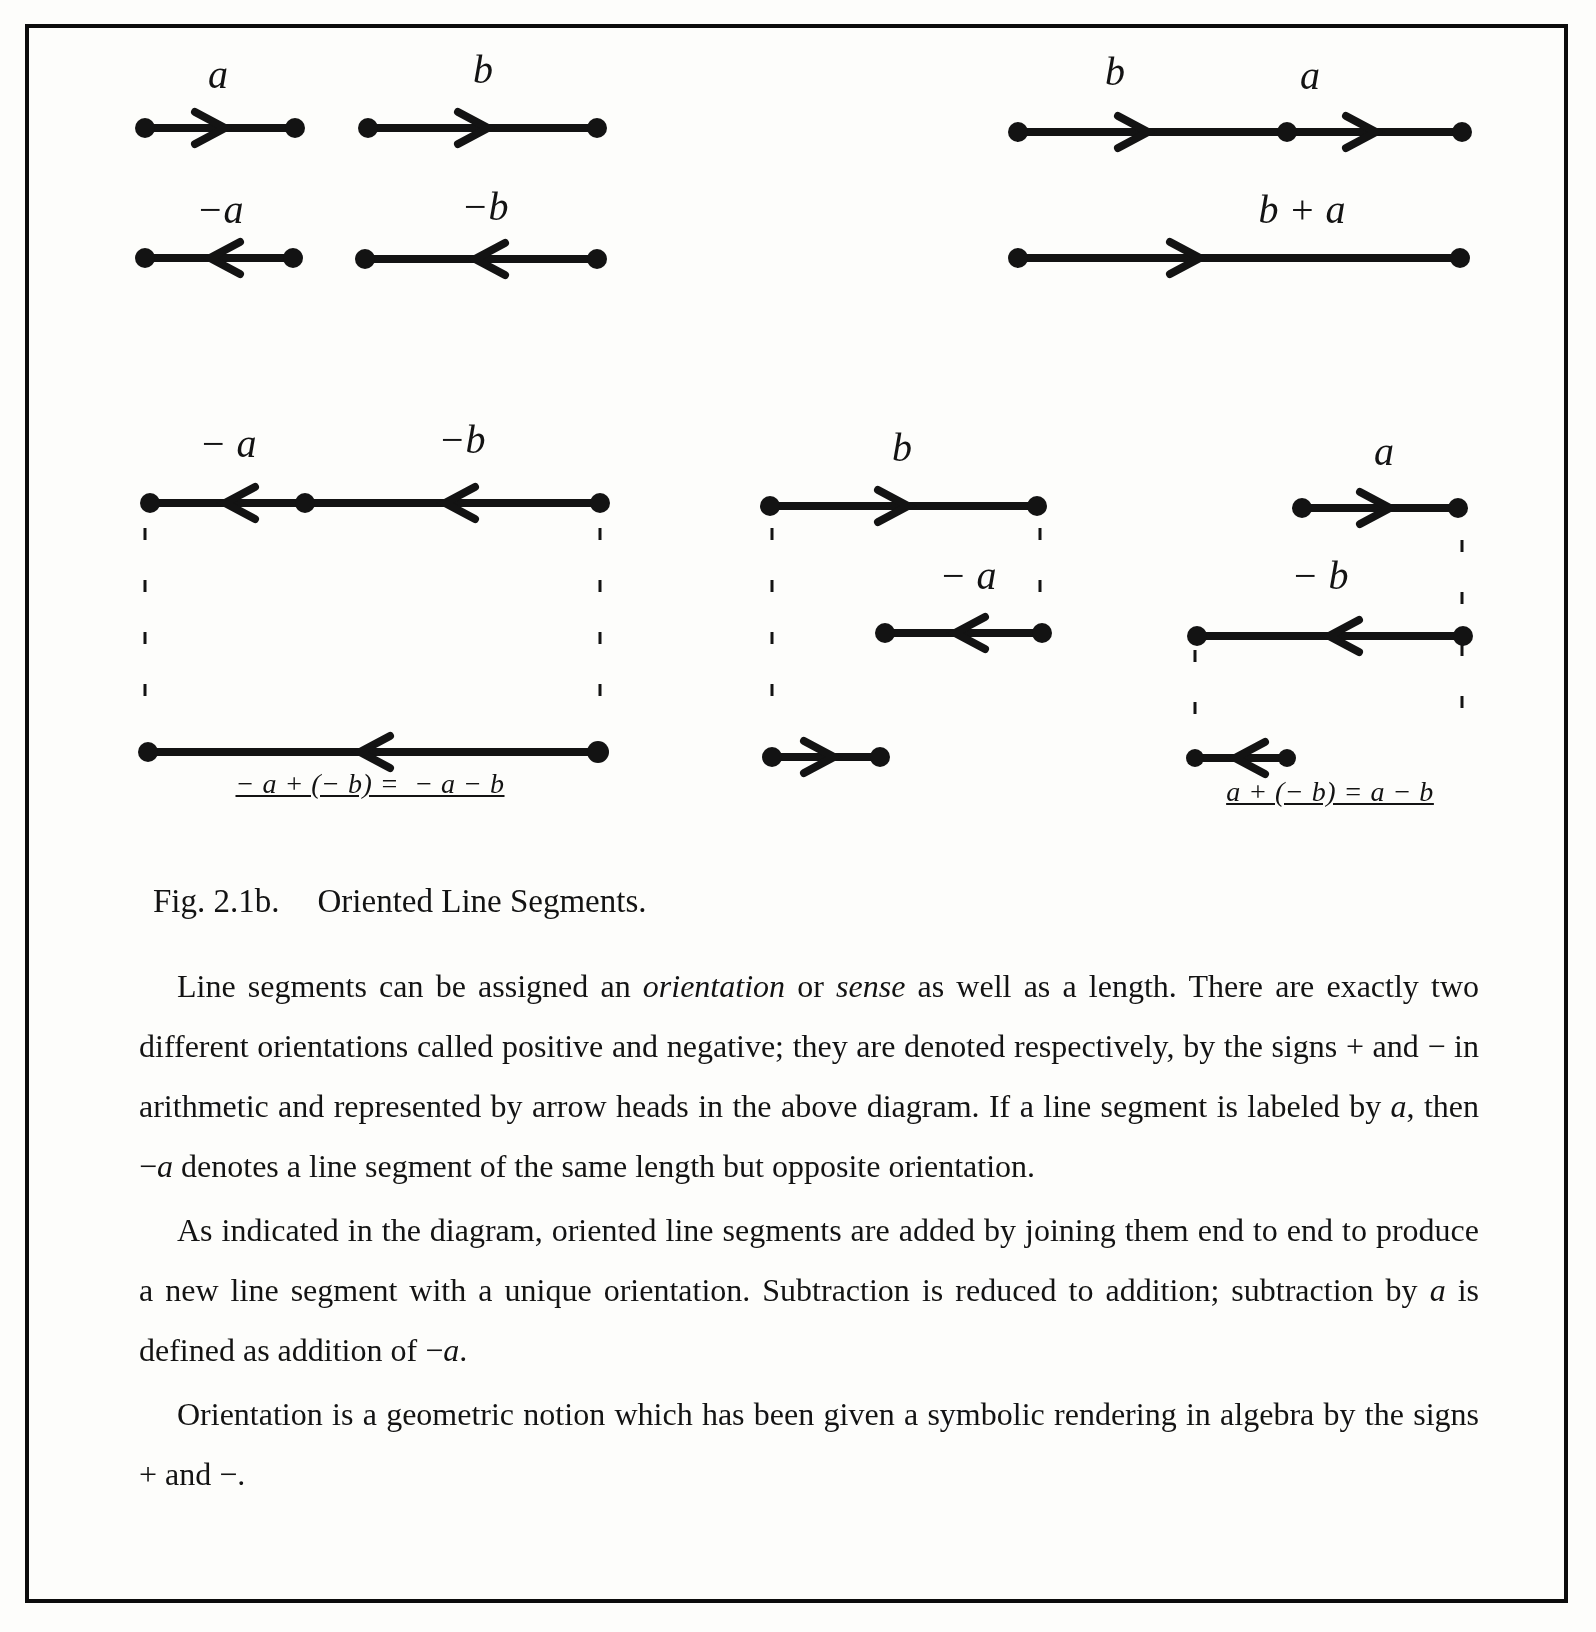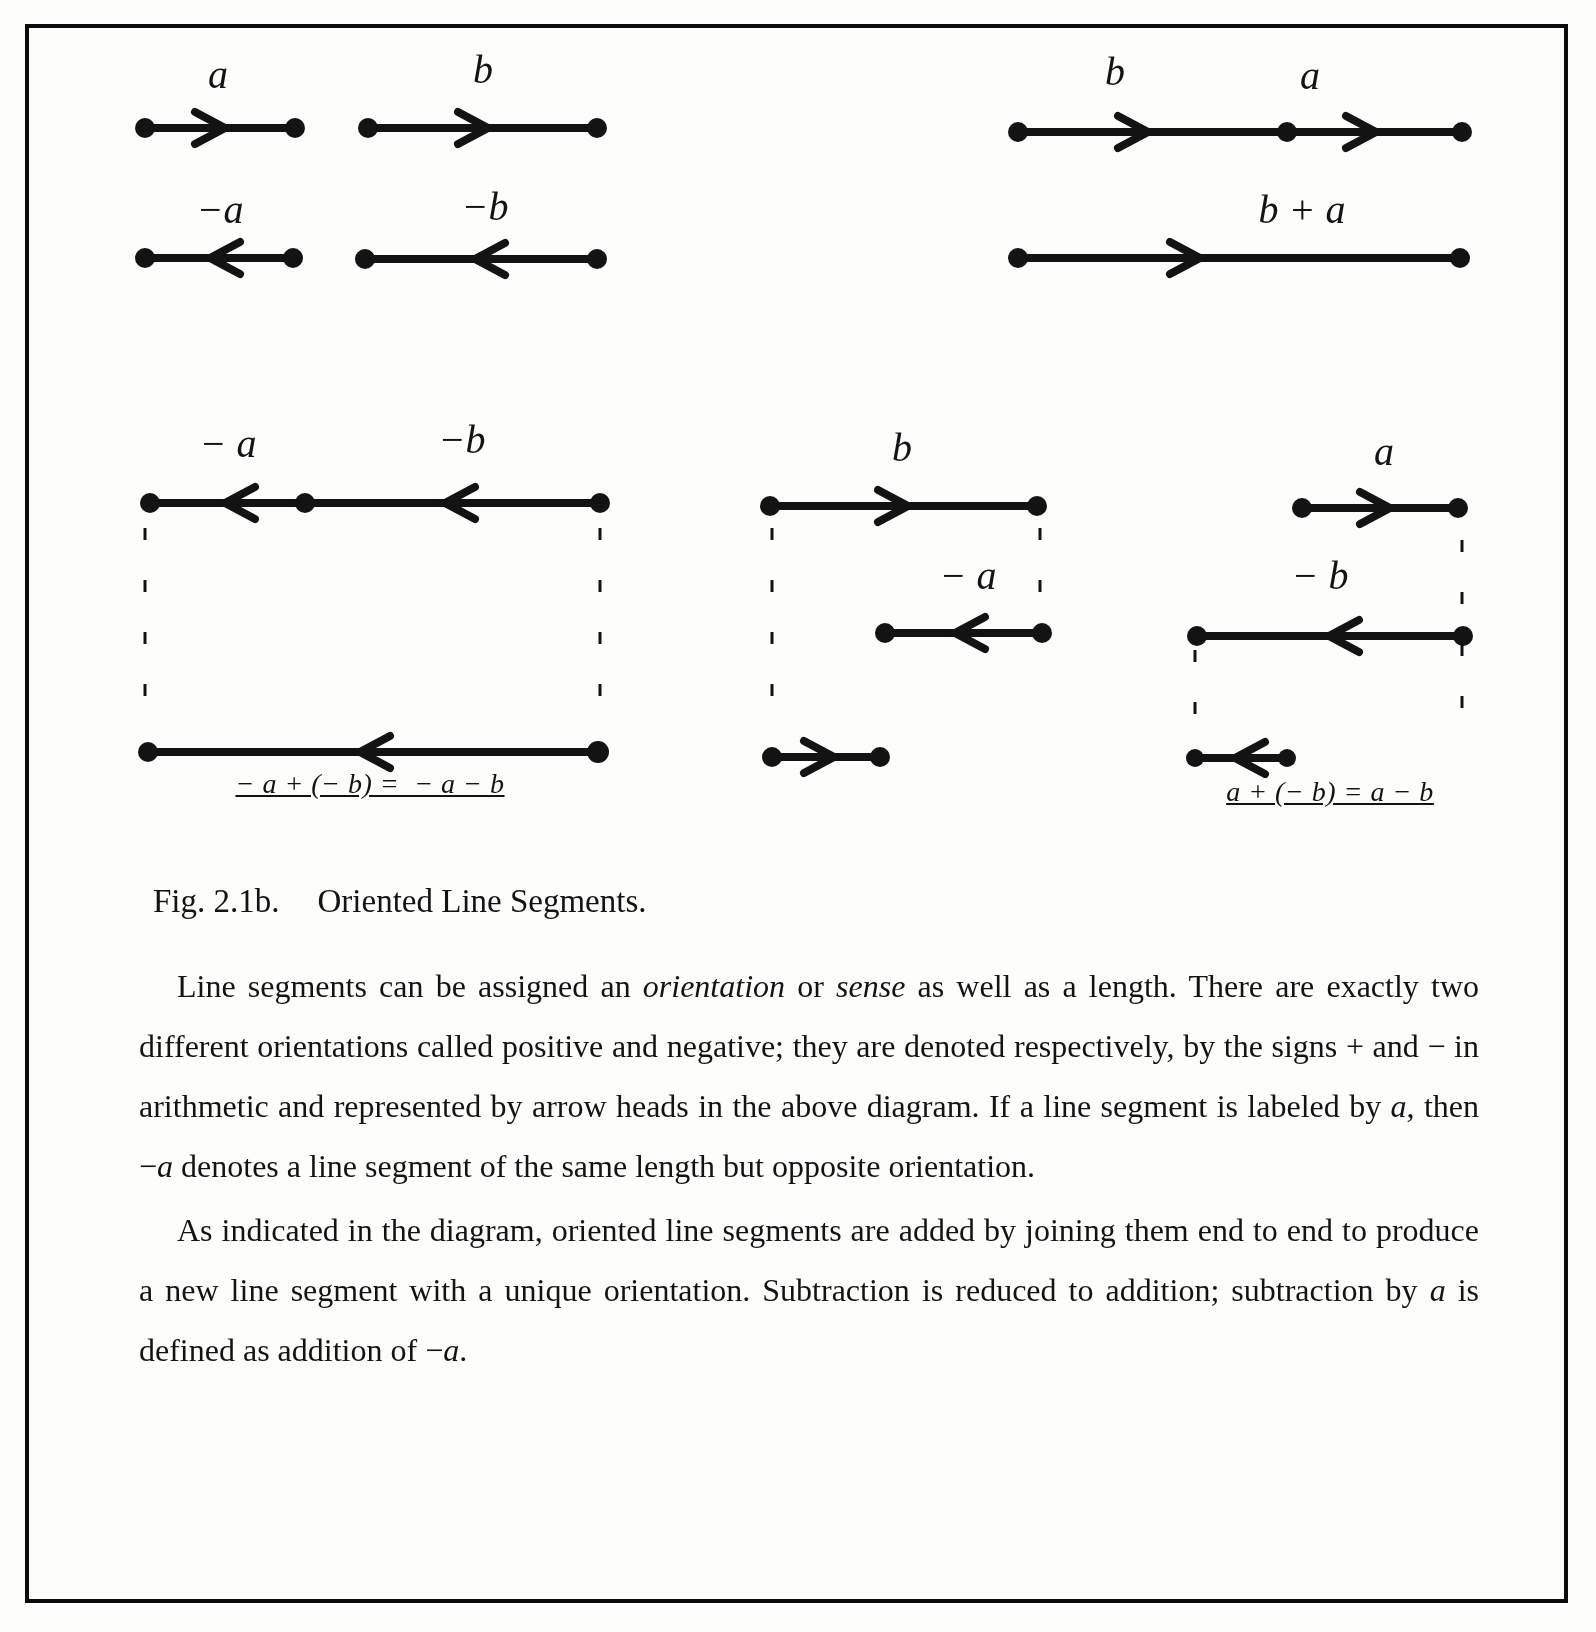--- a/index.html
+++ b/index.html
@@ -154,14 +154,15 @@
     <span class="eq" style="left:1330px;top:778px">a + (− b) = a − b</span>
   </div>
 
   <div class="caption">
     <span>Fig. 2.1b.</span><span class="gap"></span><span>Oriented Line Segments.</span>
   </div>
 
   <div class="body">
     <p><span>Line segments can be assigned an </span><span class="it">orientation</span><span> or </span><span class="it">sense</span><span>  as well as a length. There are exactly two different orientations called positive and negative; they are denoted respectively, by the signs + and − in arithmetic and represented by arrow heads in the above diagram. If a line segment is labeled by </span><span class="it">a</span><span>, then −</span><span class="it">a</span><span> denotes a line segment of the same length but opposite orientation.</span></p>
     <p><span>As indicated in the diagram, oriented line segments are added by joining them end to end to produce a new line segment with a unique orientation. Subtraction is reduced to addition; subtraction by </span><span class="it">a</span><span> is defined as addition of −</span><span class="it">a</span><span>.</span></p>
+    <p><span>Orientation is a geometric notion which has been given a symbolic rendering in algebra by the signs + and −.</span></p>
   </div>
 </div>
 
 </body></html>

